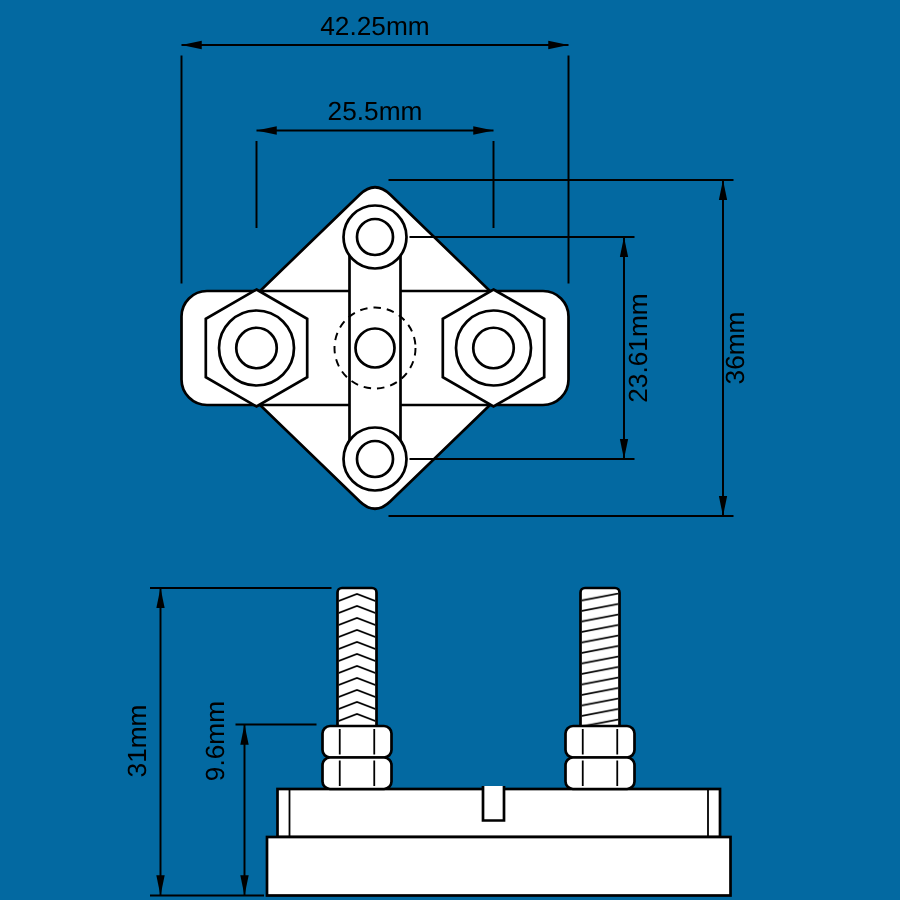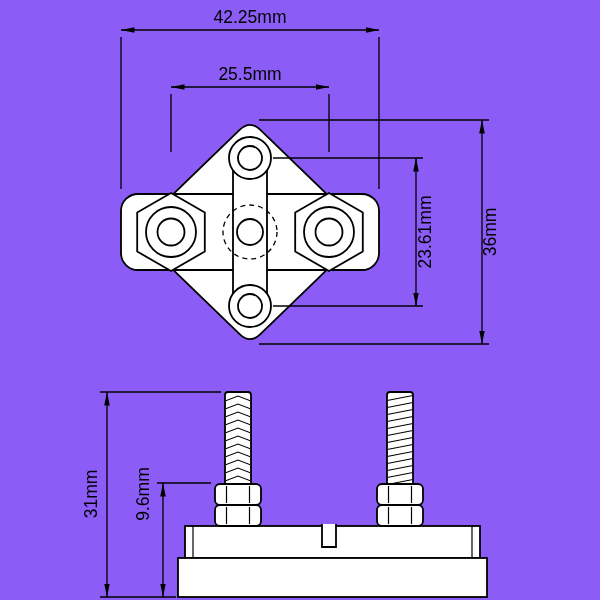--- a/index.html
+++ b/index.html
@@ -4,21 +4,21 @@
 <style>
   html, body {
     margin: 0;
     padding: 0;
     background: #ffffff;
   }
   .stage {
     position: relative;
     width: 600px;
     height: 600px;
-    background: #8b5cf6;
+    background: #0369a1;
     overflow: hidden;
   }
   svg text {
     font-family: "Liberation Sans", sans-serif;
     font-size: 17.5px;
     fill: #000000;
   }
   .outline { fill:#ffffff; stroke:#000000; stroke-width:1.8; }
   .thin    { fill:none;    stroke:#000000; stroke-width:1.3; }
   .facet   { fill:none;    stroke:#000000; stroke-width:1.2; }

